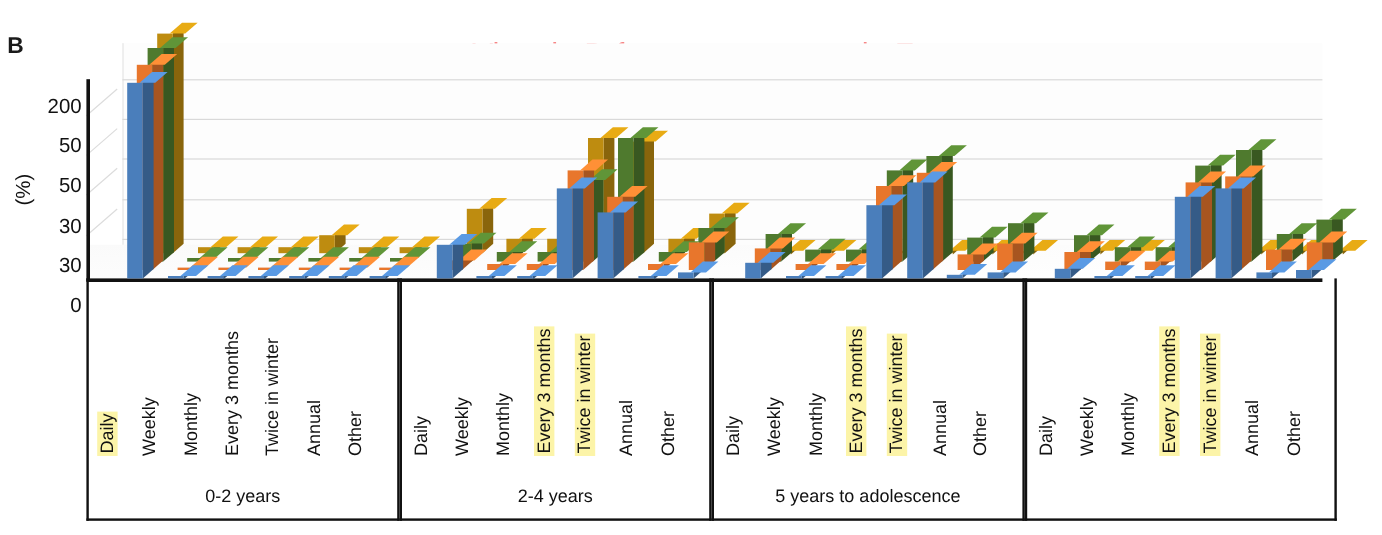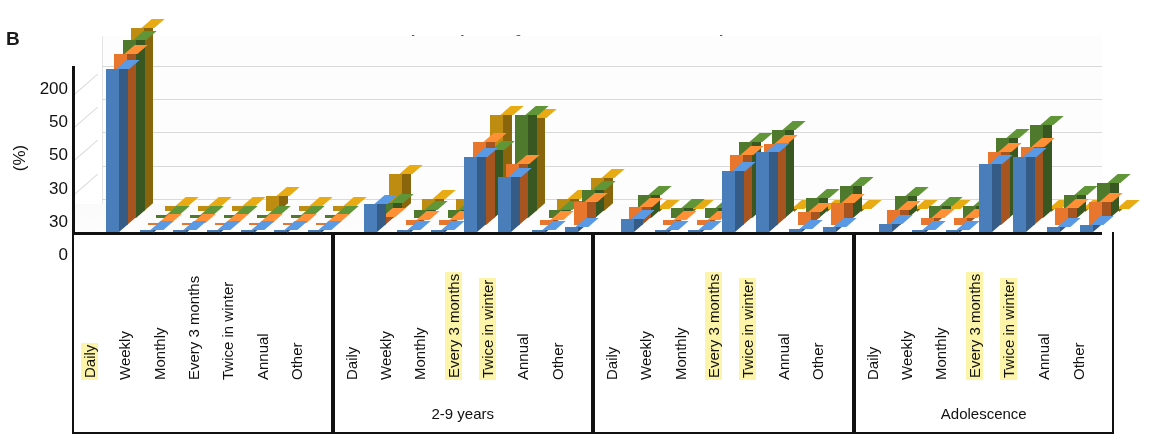--- a/index.html
+++ b/index.html
@@ -724,43 +724,44 @@
 
 <div id="catbox">
     <div class="grp" style="left: 0px; width: 260.5px;">
       <div class="cat-label hl" style="left: 24px;">Daily</div>
       <div class="cat-label" style="left: 58.3571px;">Weekly</div>
       <div class="cat-label" style="left: 92.7143px;">Monthly</div>
       <div class="cat-label" style="left: 127.071px;">Every 3 months</div>
       <div class="cat-label" style="left: 161.429px;">Twice in winter</div>
       <div class="cat-label" style="left: 195.786px;">Annual</div>
       <div class="cat-label" style="left: 230.143px;">Other</div>
+      <div class="grp-label">0-2 years</div>
     </div>
     <div class="grp" style="left: 260.5px; width: 260.5px;">
       <div class="cat-label" style="left: 24px;">Daily</div>
       <div class="cat-label" style="left: 58.3571px;">Weekly</div>
       <div class="cat-label" style="left: 92.7143px;">Monthly</div>
       <div class="cat-label hl" style="left: 127.071px;">Every 3 months</div>
       <div class="cat-label hl" style="left: 161.429px;">Twice in winter</div>
       <div class="cat-label" style="left: 195.786px;">Annual</div>
       <div class="cat-label" style="left: 230.143px;">Other</div>
-      <div class="grp-label">2-9 years</div>
+      <div class="grp-label">2-4 years</div>
     </div>
     <div class="grp" style="left: 521px; width: 260.5px;">
       <div class="cat-label" style="left: 24px;">Daily</div>
       <div class="cat-label" style="left: 58.3571px;">Weekly</div>
       <div class="cat-label" style="left: 92.7143px;">Monthly</div>
       <div class="cat-label hl" style="left: 127.071px;">Every 3 months</div>
       <div class="cat-label hl" style="left: 161.429px;">Twice in winter</div>
       <div class="cat-label" style="left: 195.786px;">Annual</div>
       <div class="cat-label" style="left: 230.143px;">Other</div>
+      <div class="grp-label">5 years to adolescence</div>
     </div>
     <div class="grp" style="left: 781.5px; width: 260.5px;">
       <div class="cat-label" style="left: 24px;">Daily</div>
       <div class="cat-label" style="left: 58.3571px;">Weekly</div>
       <div class="cat-label" style="left: 92.7143px;">Monthly</div>
       <div class="cat-label hl" style="left: 127.071px;">Every 3 months</div>
       <div class="cat-label hl" style="left: 161.429px;">Twice in winter</div>
       <div class="cat-label" style="left: 195.786px;">Annual</div>
       <div class="cat-label" style="left: 230.143px;">Other</div>
-      <div class="grp-label">Adolescence</div>
     </div>
   </div>
 
 </body></html>

